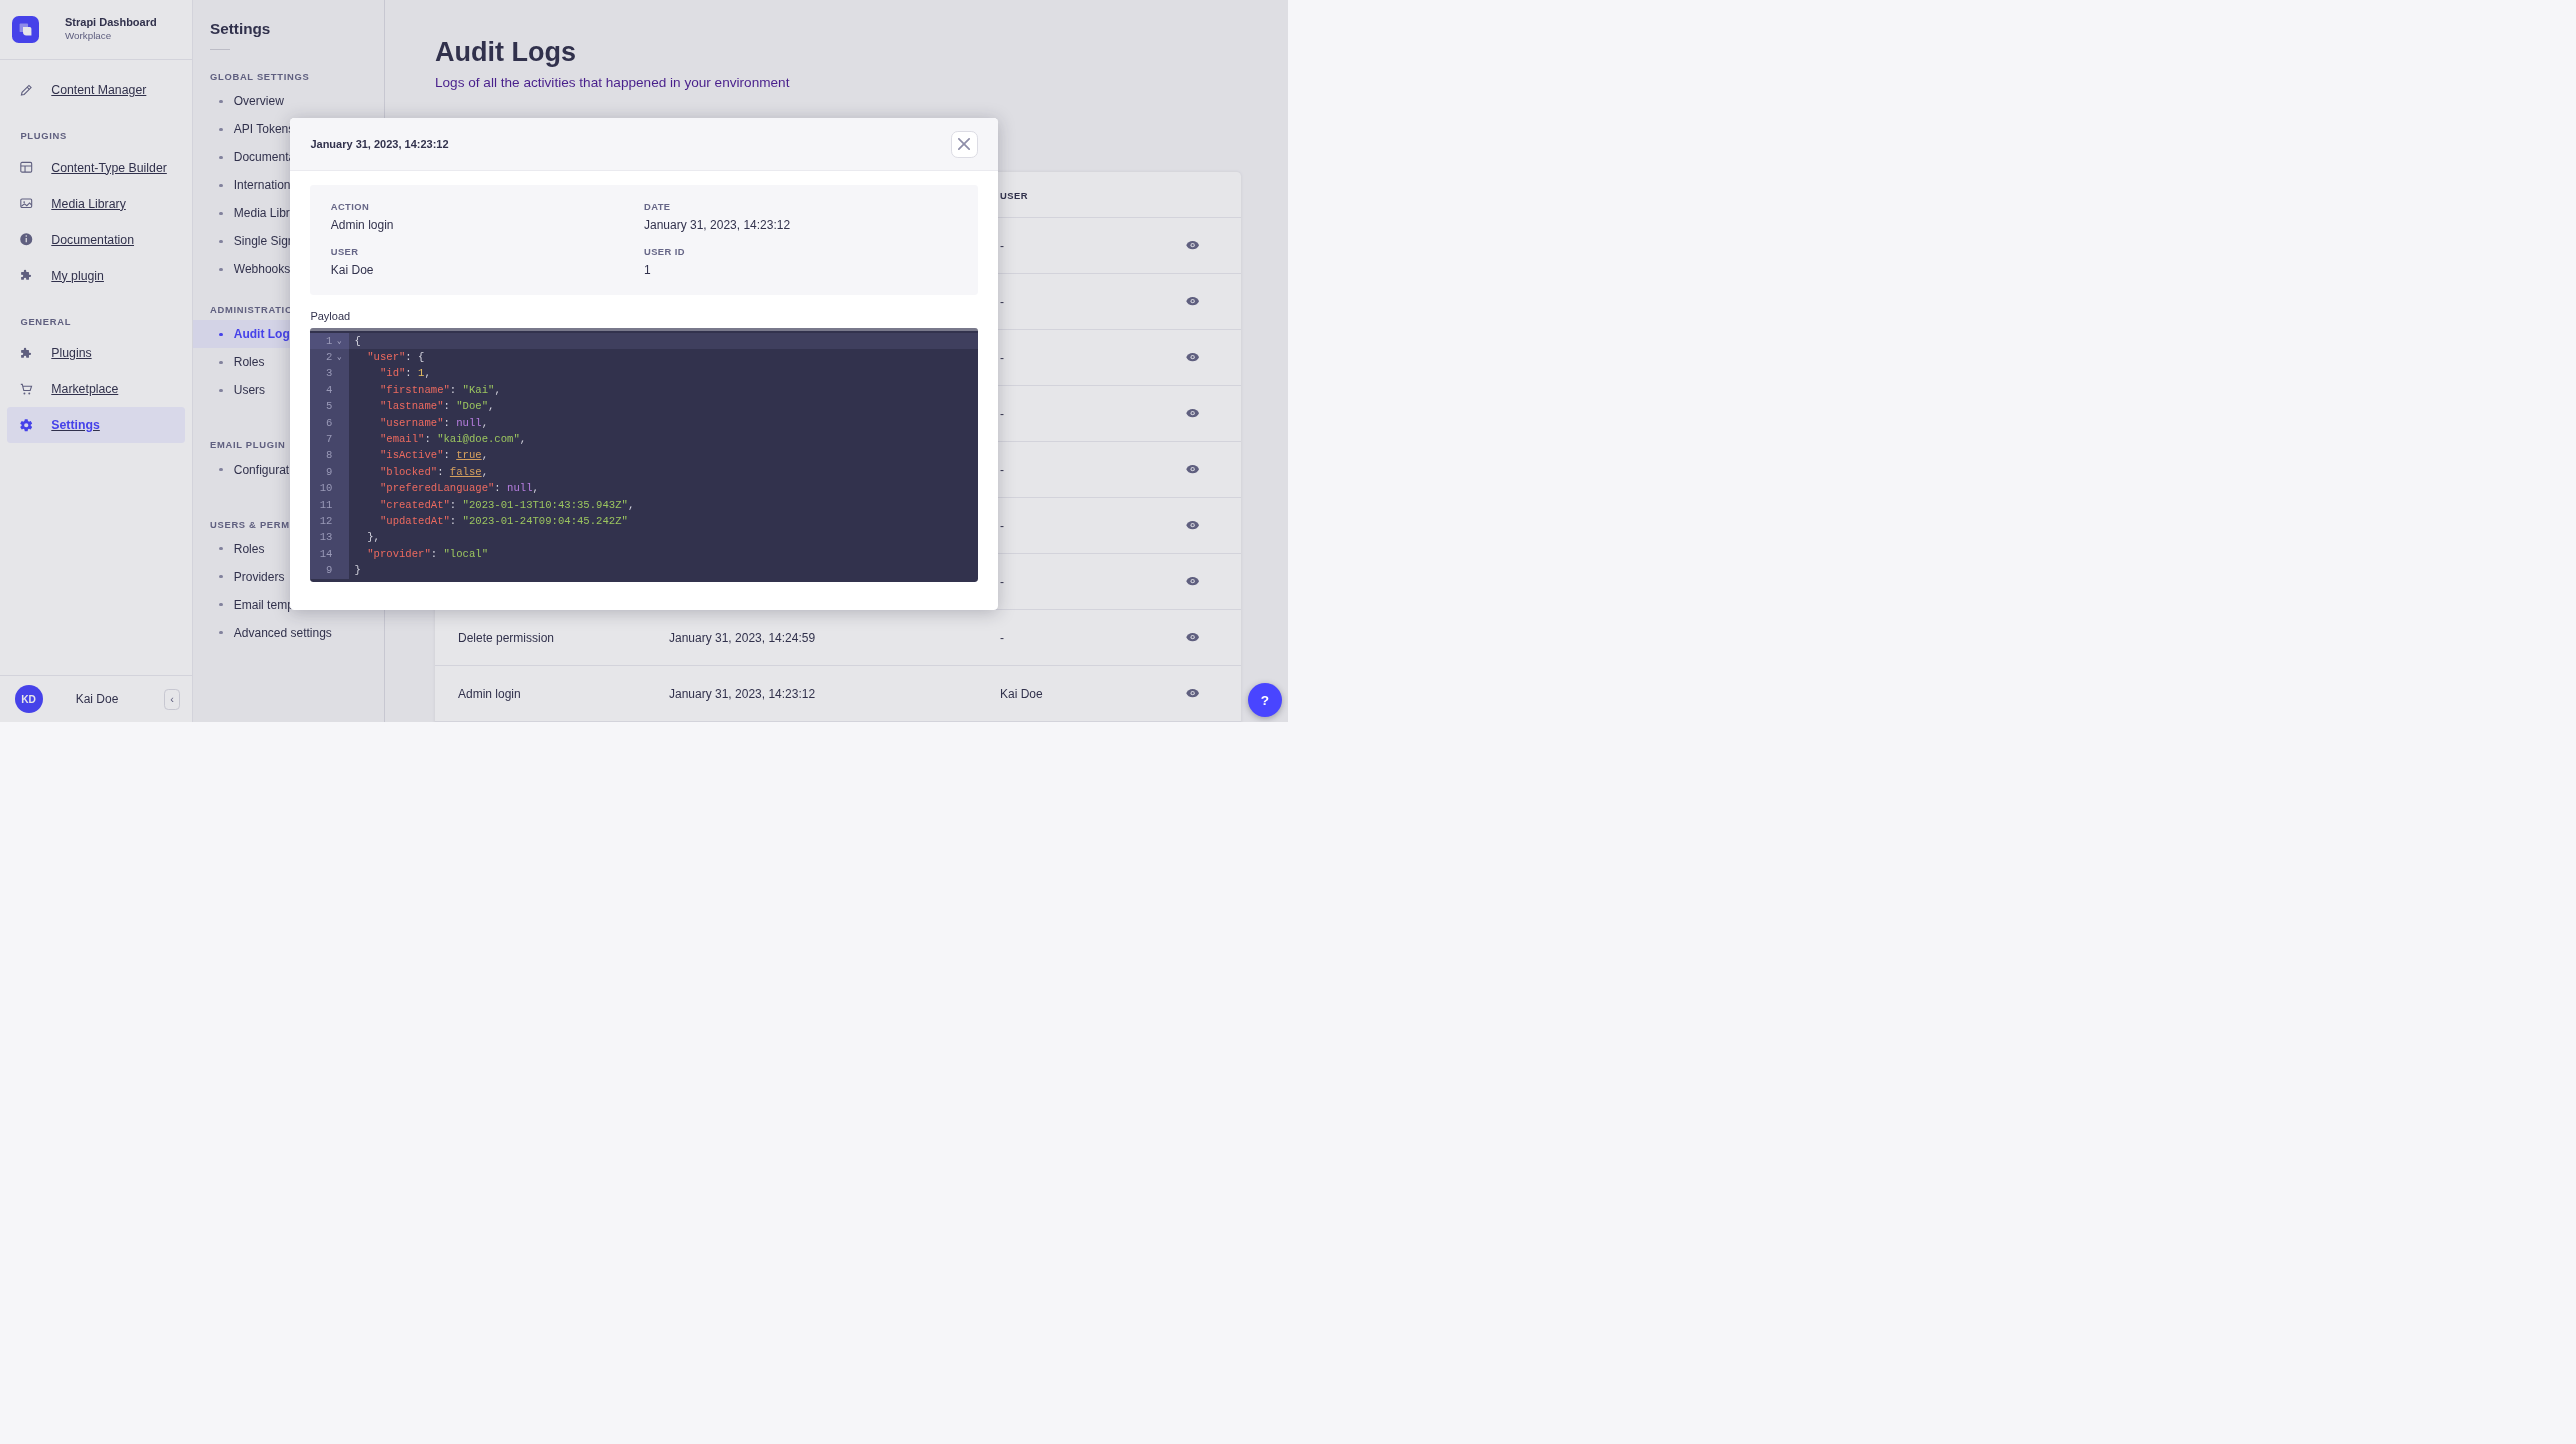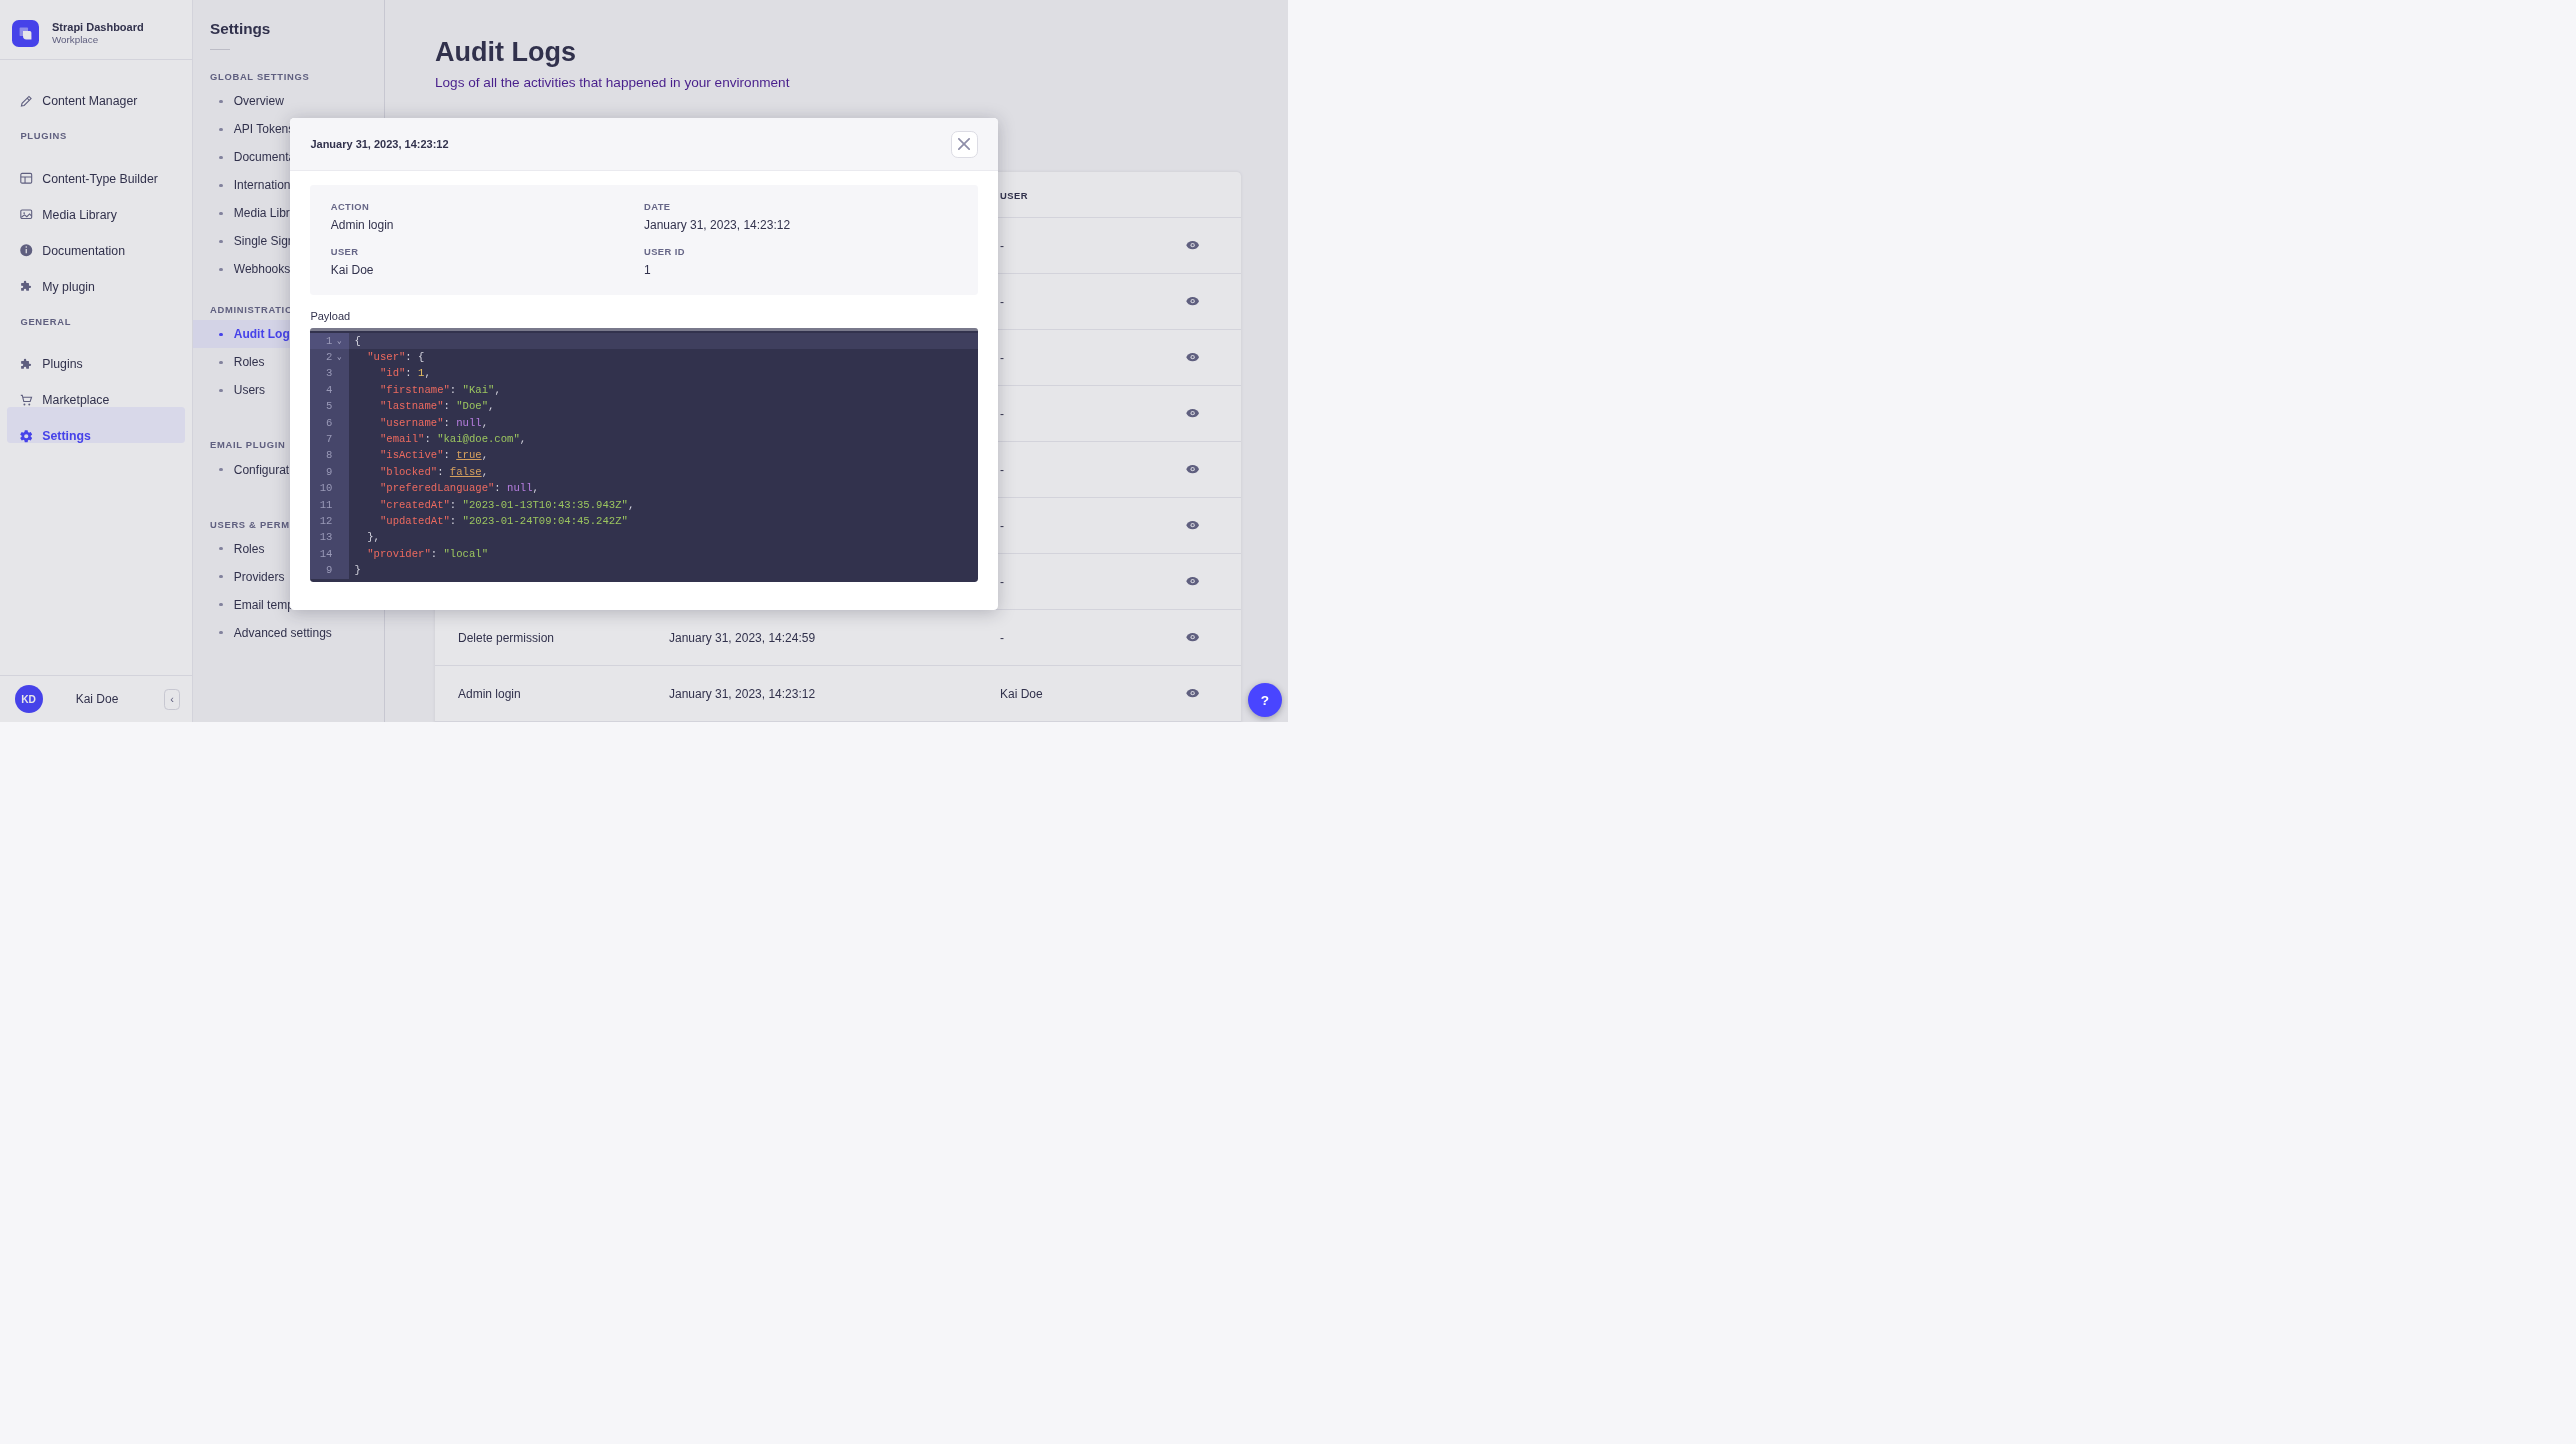--- a/index.html
+++ b/index.html
@@ -1,27 +1,27 @@
 <!DOCTYPE html>
 <html style="font-size:13.6px"><head>
 <meta charset="utf-8">
 <style>
   * { margin:0; padding:0; box-sizing:border-box; }
   html,body { width:1288px; height:722px; overflow:hidden; }
   body { font-family:"Liberation Sans", sans-serif; position:relative; background:#f6f6f9; color:#32324d; }
 
   
   .main-nav { position:absolute; left:0; top:0; width:193px; height:722px; background:#ffffff; border-right:0.9px solid #eaeaef; z-index:1; }
-  .brand { display:flex; align-items:flex-end; gap:13px; padding:12px 12px; height:60px; border-bottom:0.9px solid #eaeaef; }
+  .brand { display:flex; align-items:center; gap:26px; padding:12px 12px; height:60px; border-bottom:0.9px solid #eaeaef; }
   .brand-logo { width:27px; height:27px; border-radius:6.8px; background:#4945ff; flex:0 0 auto; position:relative; overflow:hidden; }
   .brand-logo svg { position:absolute; inset:0; }
   .brand-name { font-size:11px; font-weight:bold; color:#32324d; line-height:1.25; }
   .brand-sub { font-size:9.8px; color:#666687; line-height:1.3; }
   .nav-body { padding-top:12px; }
-  .nav-item { display:flex; align-items:flex-end; gap:9px; height:36px; margin:0 6.8px; padding:0 0 0 12px; border-radius:3.4px; cursor:pointer; }
+  .nav-item { display:flex; align-items:center; gap:18px; height:36px; margin:0 6.8px; padding:0 0 0 12px; border-radius:3.4px; cursor:pointer;text-decoration:underline; }
   .nav-item .nv-icon { width:14.5px; height:14.5px; color:#666687; display:flex; }
   .nav-item .nv-icon svg { width:14.5px; height:14.5px; }
   .nav-item .nv-label { font-size:12.3px; color:#32324d; white-space:nowrap; }
   .nav-item.active { background:#f0f0ff; }
   .nav-item.active .nv-label { color:#4945ff; font-weight:bold; }
   .nav-item.active .nv-icon { color:#4945ff; }
   .nav-section-title { font-size:9.4px; font-weight:bold; letter-spacing:0.7px; color:#666687; padding:0 0 0 20.4px; margin:22px 0 8.5px; }
   .nav-footer { position:absolute; left:0; bottom:0; width:100%; height:47px; border-top:0.9px solid #eaeaef; display:flex; align-items:center; padding:0 12px 0 14.5px; gap:10.2px; }
   .avatar { width:28px; height:28px; border-radius:50%; background:#4945ff; color:#fff; font-size:10.2px; font-weight:bold; display:flex; align-items:center; justify-content:center; }
   .nav-user-name { font-size:12px; color:#32324d; flex:1; padding-left:23px; }

